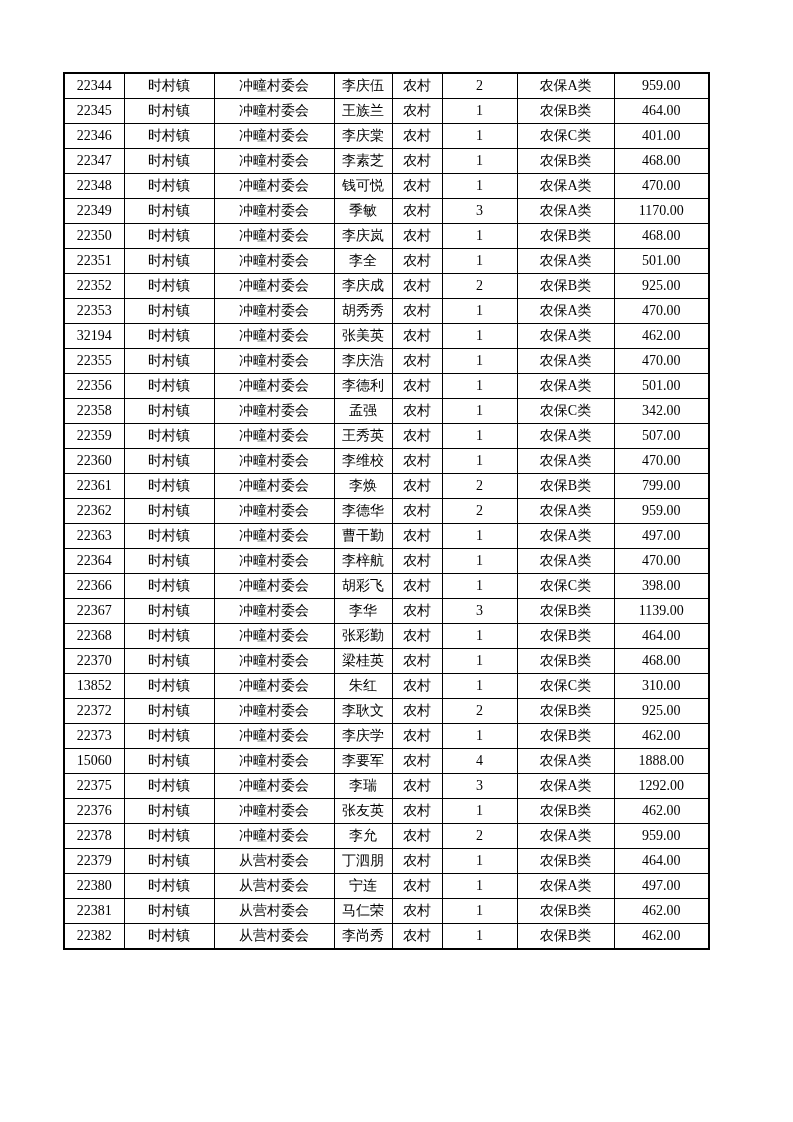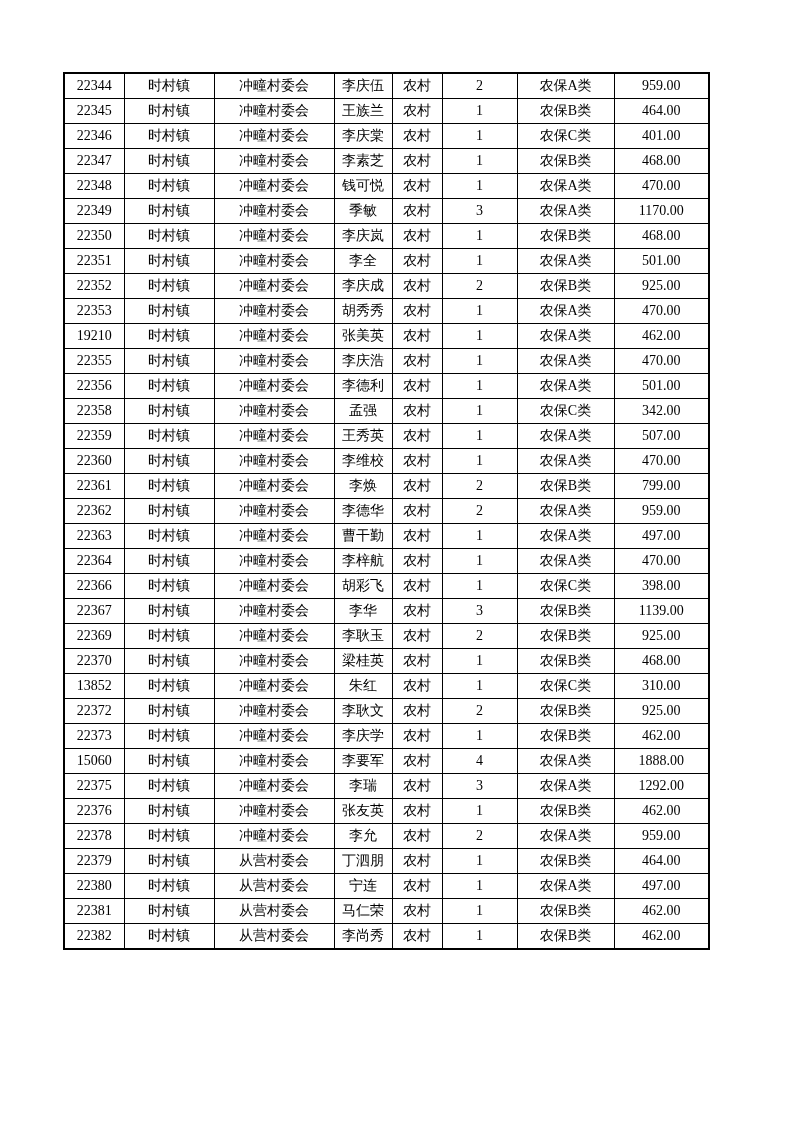--- a/index.html
+++ b/index.html
@@ -157,21 +157,21 @@
     <td>22353</td>
     <td>时村镇</td>
     <td>冲疃村委会</td>
     <td>胡秀秀</td>
     <td>农村</td>
     <td>1</td>
     <td>农保A类</td>
     <td>470.00</td>
   </tr>
         <tr>
-    <td>19210</td>
+    <td>32194</td>
     <td>时村镇</td>
     <td>冲疃村委会</td>
     <td>张美英</td>
     <td>农村</td>
     <td>1</td>
     <td>农保A类</td>
     <td>462.00</td>
   </tr>
         <tr>
     <td>22355</td>
@@ -277,28 +277,28 @@
     <td>22367</td>
     <td>时村镇</td>
     <td>冲疃村委会</td>
     <td>李华</td>
     <td>农村</td>
     <td>3</td>
     <td>农保B类</td>
     <td>1139.00</td>
   </tr>
         <tr>
-    <td>22369</td>
-    <td>时村镇</td>
-    <td>冲疃村委会</td>
-    <td>李耿玉</td>
-    <td>农村</td>
-    <td>2</td>
-    <td>农保B类</td>
-    <td>925.00</td>
+    <td>22368</td>
+    <td>时村镇</td>
+    <td>冲疃村委会</td>
+    <td>张彩勤</td>
+    <td>农村</td>
+    <td>1</td>
+    <td>农保B类</td>
+    <td>464.00</td>
   </tr>
         <tr>
     <td>22370</td>
     <td>时村镇</td>
     <td>冲疃村委会</td>
     <td>梁桂英</td>
     <td>农村</td>
     <td>1</td>
     <td>农保B类</td>
     <td>468.00</td>

